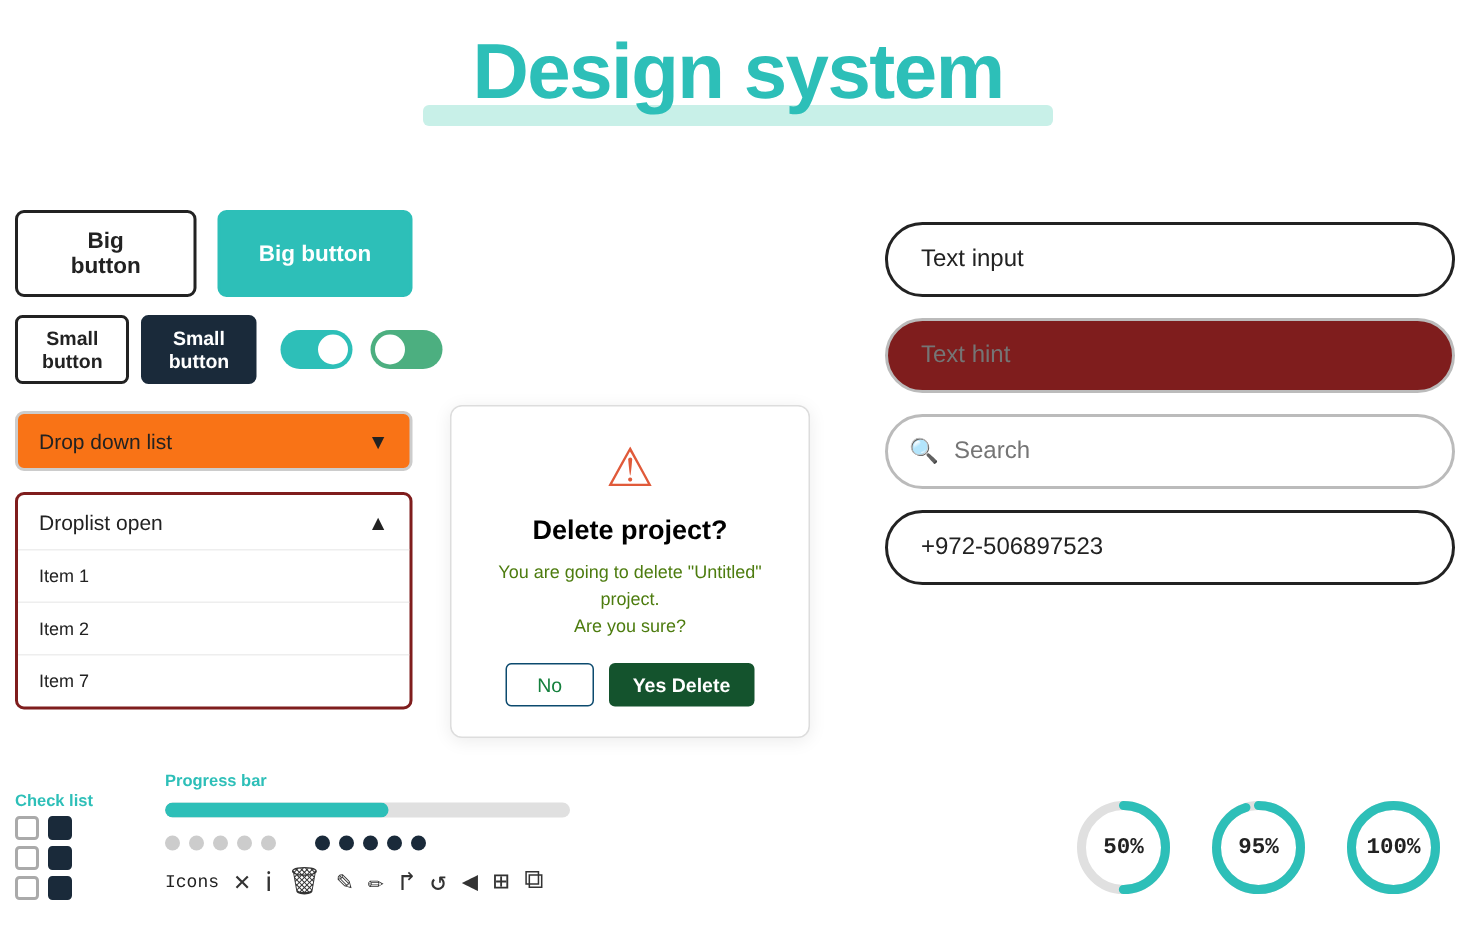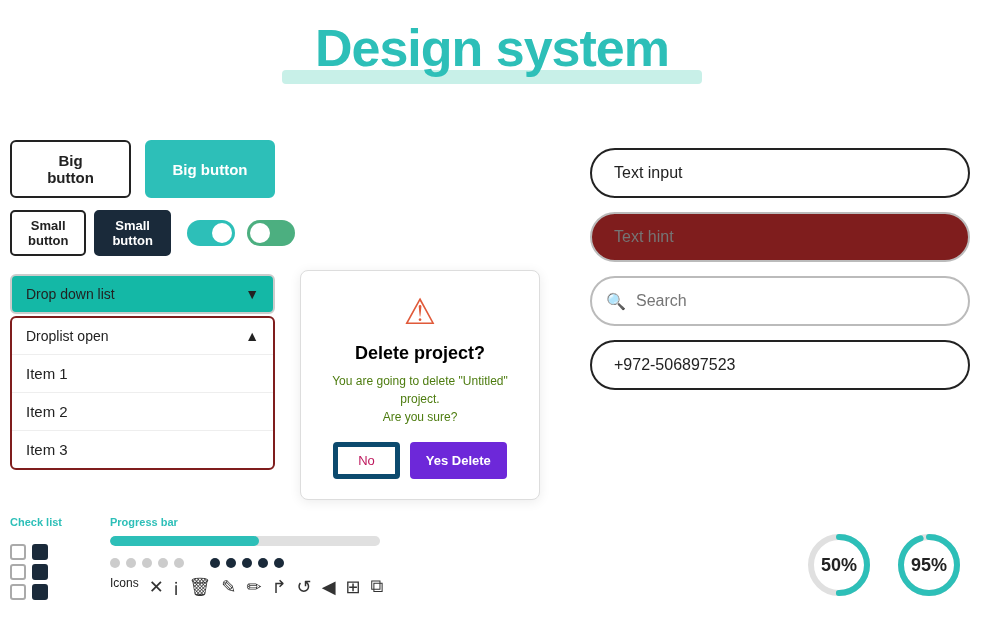--- a/index.html
+++ b/index.html
@@ -102,24 +102,24 @@
 
     
     .dropdown-closed {
       border: 2px solid #ccc;
       border-radius: 6px;
       padding: 10px 14px;
       display: flex;
       align-items: flex-start;
       justify-content: space-between;
       cursor: pointer;
-      background: #14b8a6;
+      background: #f97316;
       font-size: 14px;
       color: #222;
-      margin-bottom: 2px;
+      margin-bottom: 14px;
       width: 100%;
     }
     .dropdown-open-container {
       border: 2px solid #7f1d1d;
       border-radius: 6px;
       background: #fff;
       width: 100%;
       overflow: hidden;
     }
     .dropdown-open-header {
@@ -127,21 +127,21 @@
       display: flex;
       align-items: center;
       justify-content: space-between;
       cursor: pointer;
       font-size: 14px;
       color: #222;
       border-bottom: 1px solid #eee;
     }
     .dropdown-item {
       padding: 10px 14px;
-      font-size: 15px;
+      font-size: 12px;
       color: #222;
       border-bottom: 1px solid #eee;
       cursor: pointer;
     }
     .dropdown-item:last-child { border-bottom: none; }
 
     
     .middle-panel {
       position: absolute;
       left: 300px;
@@ -171,31 +171,31 @@
       color: #4d7c0f;
       margin-bottom: 16px;
       line-height: 1.5;
     }
     .modal-buttons {
       display: flex;
       gap: 10px;
       justify-content: center;
     }
     .btn-no {
-      border: 5px solid #0c4a6e;
-      background: #fff;
-      color: #be185d;
+      border: 1px solid #0c4a6e;
+      background: #fff;
+      color: #15803d;
       font-size: 13px;
       padding: 6px 20px;
       border-radius: 4px;
       cursor: pointer;
     }
     .btn-yes-delete {
       border: none;
-      background: #6d28d9;
+      background: #14532d;
       color: #fff;
       font-size: 13px;
       padding: 6px 16px;
       border-radius: 4px;
       cursor: pointer;
       font-weight: 600;
     }
 
     
     .right-panel {
@@ -277,21 +277,21 @@
     }
 
     
     .checklist-section {
       width: 80px;
       flex-shrink: 0;
     }
     .checklist-label {
       font-size: 11px;
       color: #2dbfb8;
-      margin-bottom: 16px;
+      margin-bottom: 4px;
       font-weight: 600;
     }
     .check-items {
       display: flex;
       flex-direction: column;
       gap: 4px;
     }
     .check-row {
       display: flex;
       align-items: center;
@@ -353,22 +353,23 @@
       height: 10px;
       border-radius: 50%;
       background: #ccc;
     }
     .dot-active { background: #1a2a3a; }
     .dot-gap { width: 14px; }
 
     
     .icons-section {
       display: flex;
-      align-items: flex-start;
+      align-items: center;
       gap: 0;
+      font-family: Liberation Mono, monospace;
     }
     .icons-label {
       font-size: 12px;
       color: #222;
       margin-right: 10px;
       font-weight: 400;
     }
     .icon-item {
       font-size: 18px;
       color: #333;
@@ -387,23 +388,24 @@
     .circle-wrapper {
       position: relative;
       width: 70px;
       height: 70px;
     }
     .circle-label {
       position: absolute;
       top: 50%;
       left: 50%;
       transform: translate(-50%, -50%);
-      font-size: 18px;
+      font-size: 15px;
       font-weight: 700;
       color: #222;
+      font-family: Liberation Mono, monospace;
     }
     svg.circle-svg {
       transform: rotate(-90deg);
     }
 
     
     .buttons-section {
       position: absolute;
       left: 0;
       top: 140px;
@@ -463,21 +465,21 @@
     <span>▼</span>
   </div>
 
   <div class="dropdown-open-container">
     <div class="dropdown-open-header">
       <span>Droplist open</span>
       <span>▲</span>
     </div>
     <div class="dropdown-item">Item 1</div>
     <div class="dropdown-item">Item 2</div>
-    <div class="dropdown-item">Item 3</div>
+    <div class="dropdown-item">Item 7</div>
   </div>
 </div>
 
 <div class="middle-panel">
   <div class="modal-box">
     <div class="modal-icon">⚠</div>
     <div class="modal-title">Delete project?</div>
     <div class="modal-desc">You are going to delete "Untitled" project.<br>Are you sure?</div>
     <div class="modal-buttons">
       <button class="btn-no">No</button>
@@ -562,14 +564,21 @@
     </div>
 
     <div class="circle-wrapper">
       <svg class="circle-svg" width="70" height="70" viewBox="0 0 70 70">
         <circle cx="35" cy="35" r="28" fill="none" stroke="#e0e0e0" stroke-width="6"></circle>
         <circle cx="35" cy="35" r="28" fill="none" stroke="#2dbfb8" stroke-width="6" stroke-dasharray="175.9 175.9" stroke-dashoffset="8.8" stroke-linecap="round"></circle>
       </svg>
       <div class="circle-label">95%</div>
     </div>
 
+    <div class="circle-wrapper">
+      <svg class="circle-svg" width="70" height="70" viewBox="0 0 70 70">
+        <circle cx="35" cy="35" r="28" fill="none" stroke="#e0e0e0" stroke-width="6"></circle>
+        <circle cx="35" cy="35" r="28" fill="none" stroke="#2dbfb8" stroke-width="6" stroke-dasharray="175.9 175.9" stroke-dashoffset="0" stroke-linecap="round"></circle>
+      </svg>
+      <div class="circle-label">100%</div>
+    </div>
   </div>
 </div>
 
 </body></html>

